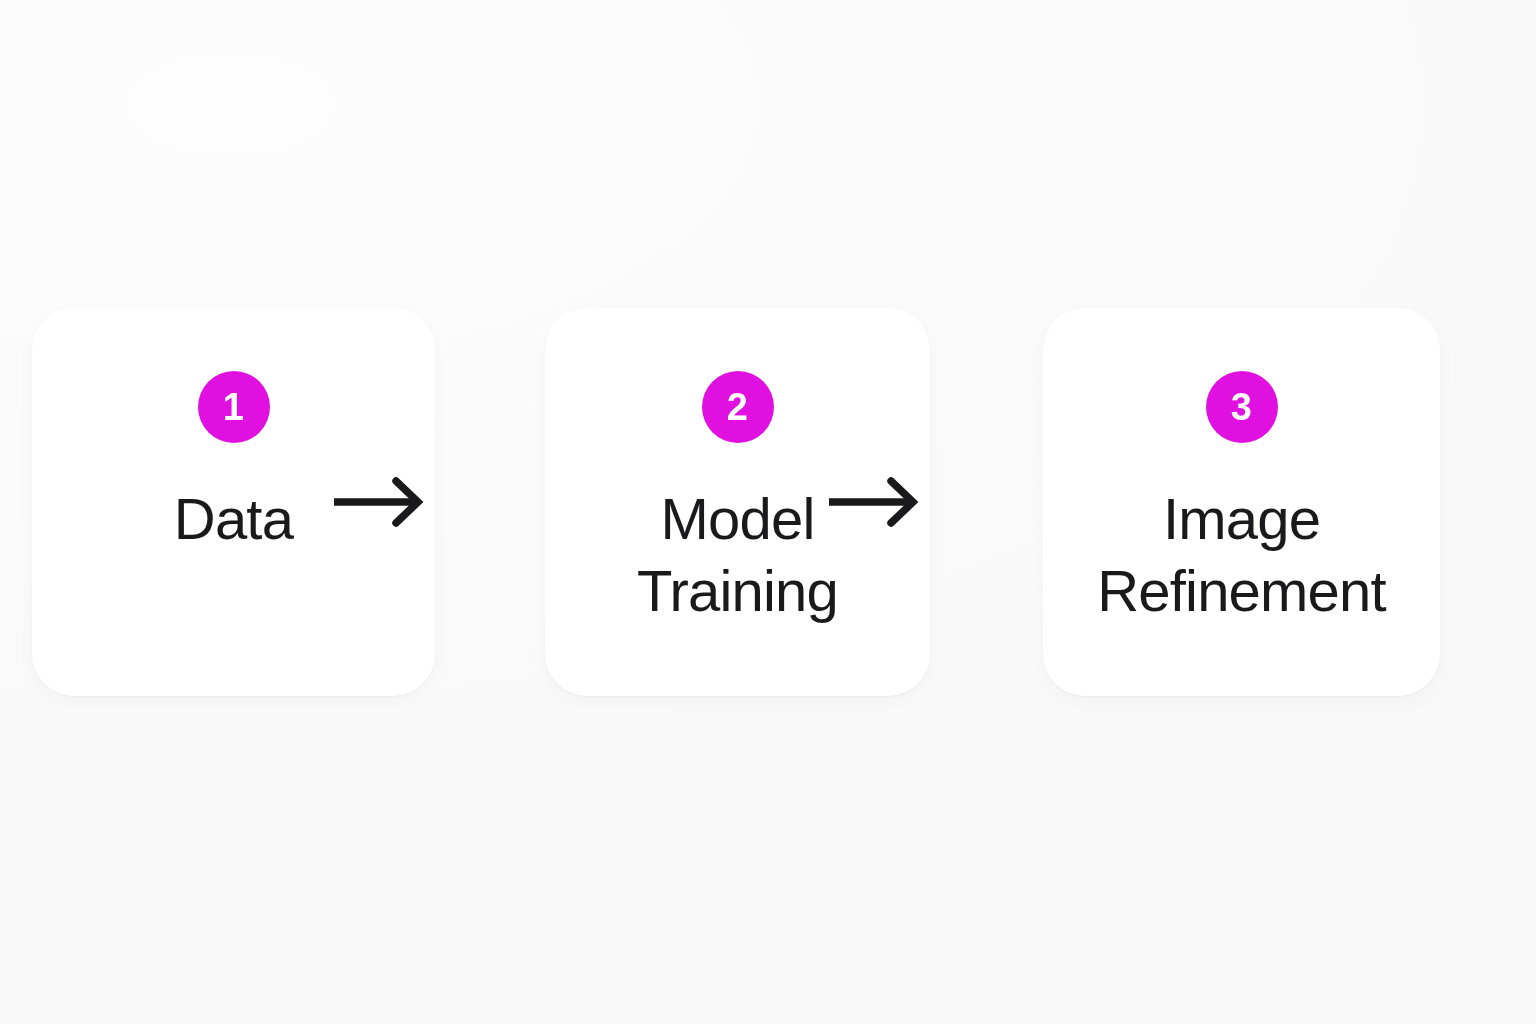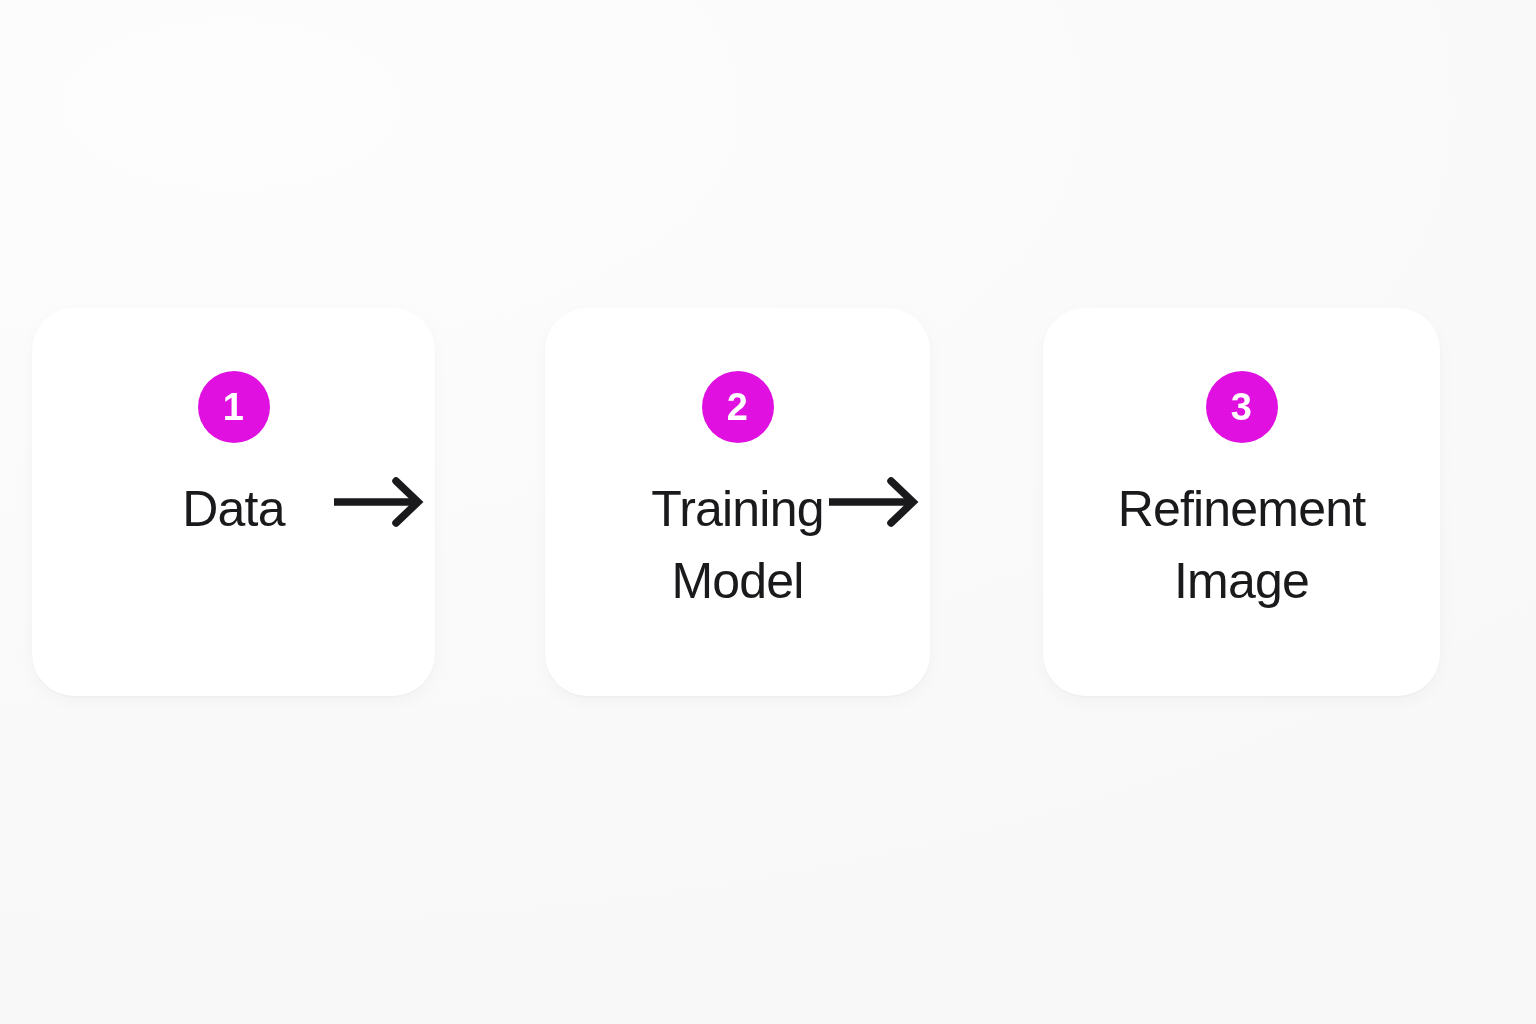--- a/index.html
+++ b/index.html
@@ -65,23 +65,23 @@
     font-weight: 600;
     line-height: 72px;
     text-align: center;
     margin-top: 63px;
     flex: 0 0 auto;
     letter-spacing: 0.2px;
     user-select: none;
   }
 
   .card-label {
-    margin-top: 30px;
+    margin-top: 40px;
     color: #1a1a1d;
-    font-size: 50px;
+    font-size: 58px;
     line-height: 72px;
     font-weight: 500;
     text-align: center;
     letter-spacing: -0.8px;
     white-space: nowrap;
     width: 100%;
   }
   .card-label .ln {
     display: block;
   }
@@ -132,38 +132,38 @@
             <path d="M2 28 H84" stroke="#1a1a1d" stroke-width="7.5" stroke-linecap="butt"></path>
             <path d="M64 7 L86 28 L64 49" stroke="#1a1a1d" stroke-width="7.5" stroke-linecap="round" stroke-linejoin="miter" fill="none"></path>
           </svg>
         </span>
       </div>
     </div>
 
     <div class="card card-2">
       <div class="badge">2</div>
       <div class="card-label">
+        <span class="ln">Model</span>
         <span class="ln">Training</span>
-        <span class="ln">Model</span>
       </div>
     </div>
 
     <div class="arrow">
       <div class="arrow-inner">
         <span>
           <svg width="96" height="56" viewBox="0 0 96 56" fill="none" aria-hidden="true">
             <path d="M2 28 H84" stroke="#1a1a1d" stroke-width="7.5" stroke-linecap="butt"></path>
             <path d="M64 7 L86 28 L64 49" stroke="#1a1a1d" stroke-width="7.5" stroke-linecap="round" stroke-linejoin="miter" fill="none"></path>
           </svg>
         </span>
       </div>
     </div>
 
     <div class="card card-3">
       <div class="badge">3</div>
       <div class="card-label">
+        <span class="ln">Image</span>
         <span class="ln">Refinement</span>
-        <span class="ln">Image</span>
       </div>
     </div>
 
   </div>
 </div>
 
 </body></html>

